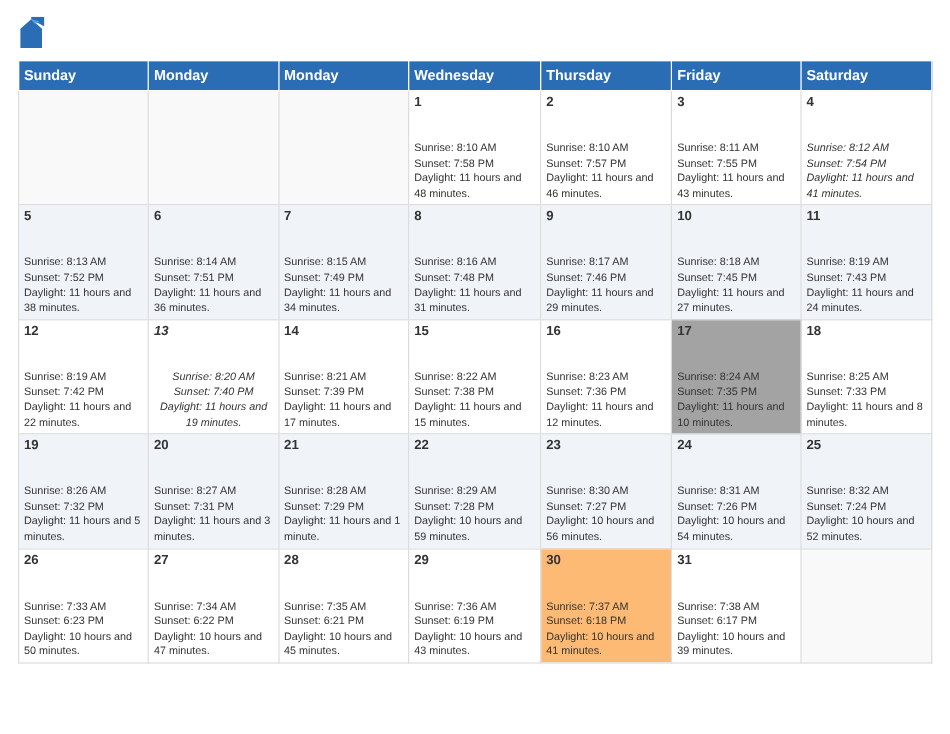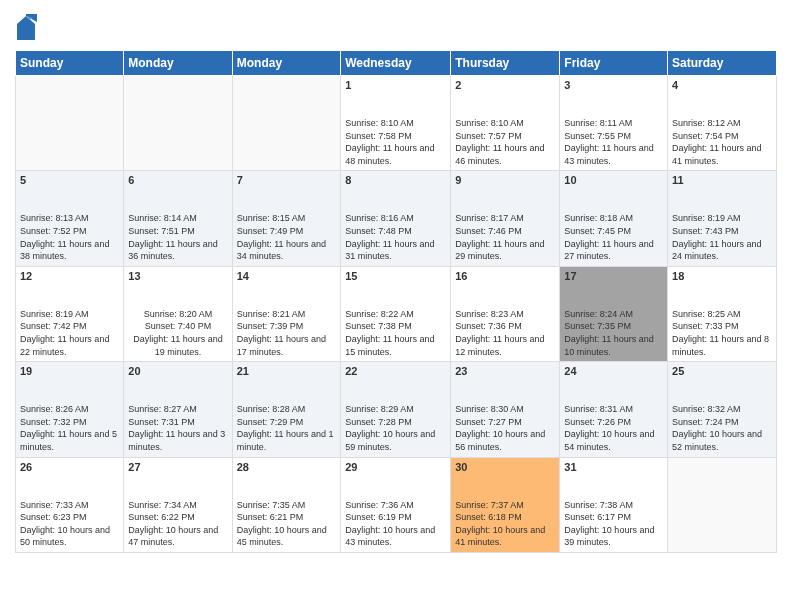--- a/index.html
+++ b/index.html
@@ -151,21 +151,21 @@
 Daylight: 11 hours and 46 minutes.</div>
           </td>
           <td style="background: rgb(255, 255, 255);">
             <span class="day-num">3</span>
             <div class="day-info" style="white-space: pre-line;">Sunrise: 8:11 AM
 Sunset: 7:55 PM
 Daylight: 11 hours and 43 minutes.</div>
           </td>
           <td style="background: rgb(255, 255, 255);">
             <span class="day-num">4</span>
-            <div class="day-info" style="white-space: pre-line;">Sunrise: 8:12 AM
+            <div class="day-info" style="white-space: pre-line; font-style: italic;">Sunrise: 8:12 AM
 Sunset: 7:54 PM
 Daylight: 11 hours and 41 minutes.</div>
           </td>
         </tr>
         <tr>
           <td style="background: rgb(240, 244, 248);">
             <span class="day-num">5</span>
             <div class="day-info" style="white-space: pre-line;">Sunrise: 8:13 AM
 Sunset: 7:52 PM
 Daylight: 11 hours and 38 minutes.</div>
@@ -207,21 +207,21 @@
 Daylight: 11 hours and 24 minutes.</div>
           </td>
         </tr>
         <tr>
           <td style="background: rgb(255, 255, 255);">
             <span class="day-num">12</span>
             <div class="day-info" style="white-space: pre-line;">Sunrise: 8:19 AM
 Sunset: 7:42 PM
 Daylight: 11 hours and 22 minutes.</div>
           </td>
-          <td style="background: rgb(255, 255, 255);">
+          <td style="background: rgb(255, 255, 255); font-style: italic;">
             <span class="day-num">13</span>
             <div class="day-info" style="white-space: pre-line; text-align: center;">Sunrise: 8:20 AM
 Sunset: 7:40 PM
 Daylight: 11 hours and 19 minutes.</div>
           </td>
           <td style="background: rgb(255, 255, 255);">
             <span class="day-num">14</span>
             <div class="day-info" style="white-space: pre-line;">Sunrise: 8:21 AM
 Sunset: 7:39 PM
 Daylight: 11 hours and 17 minutes.</div>

